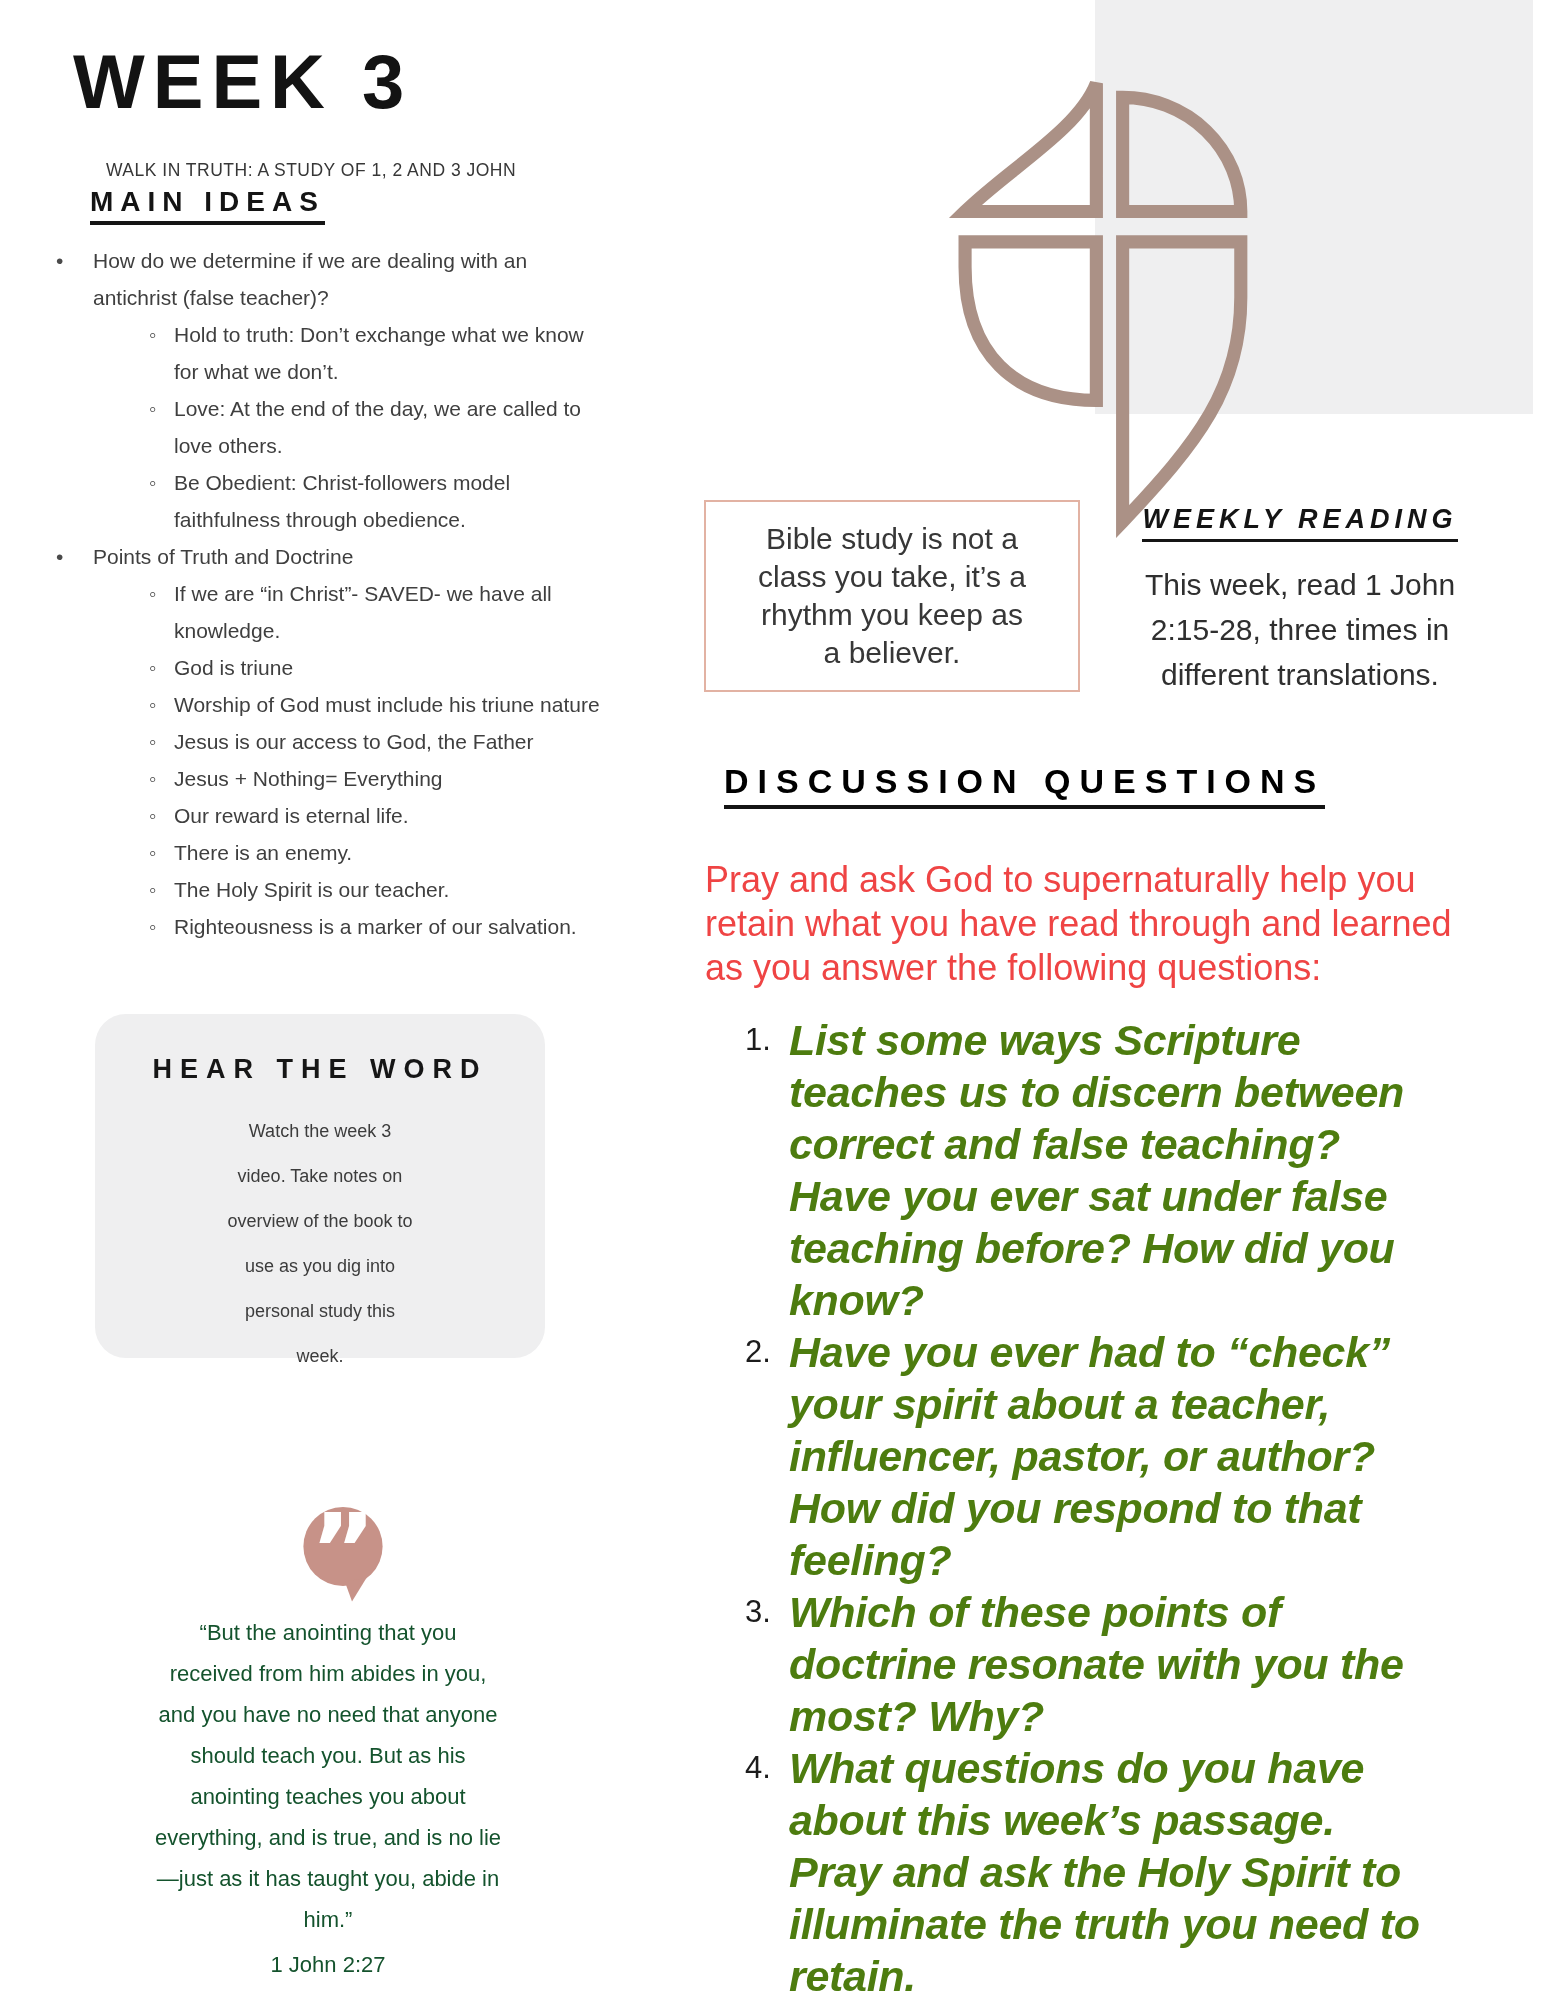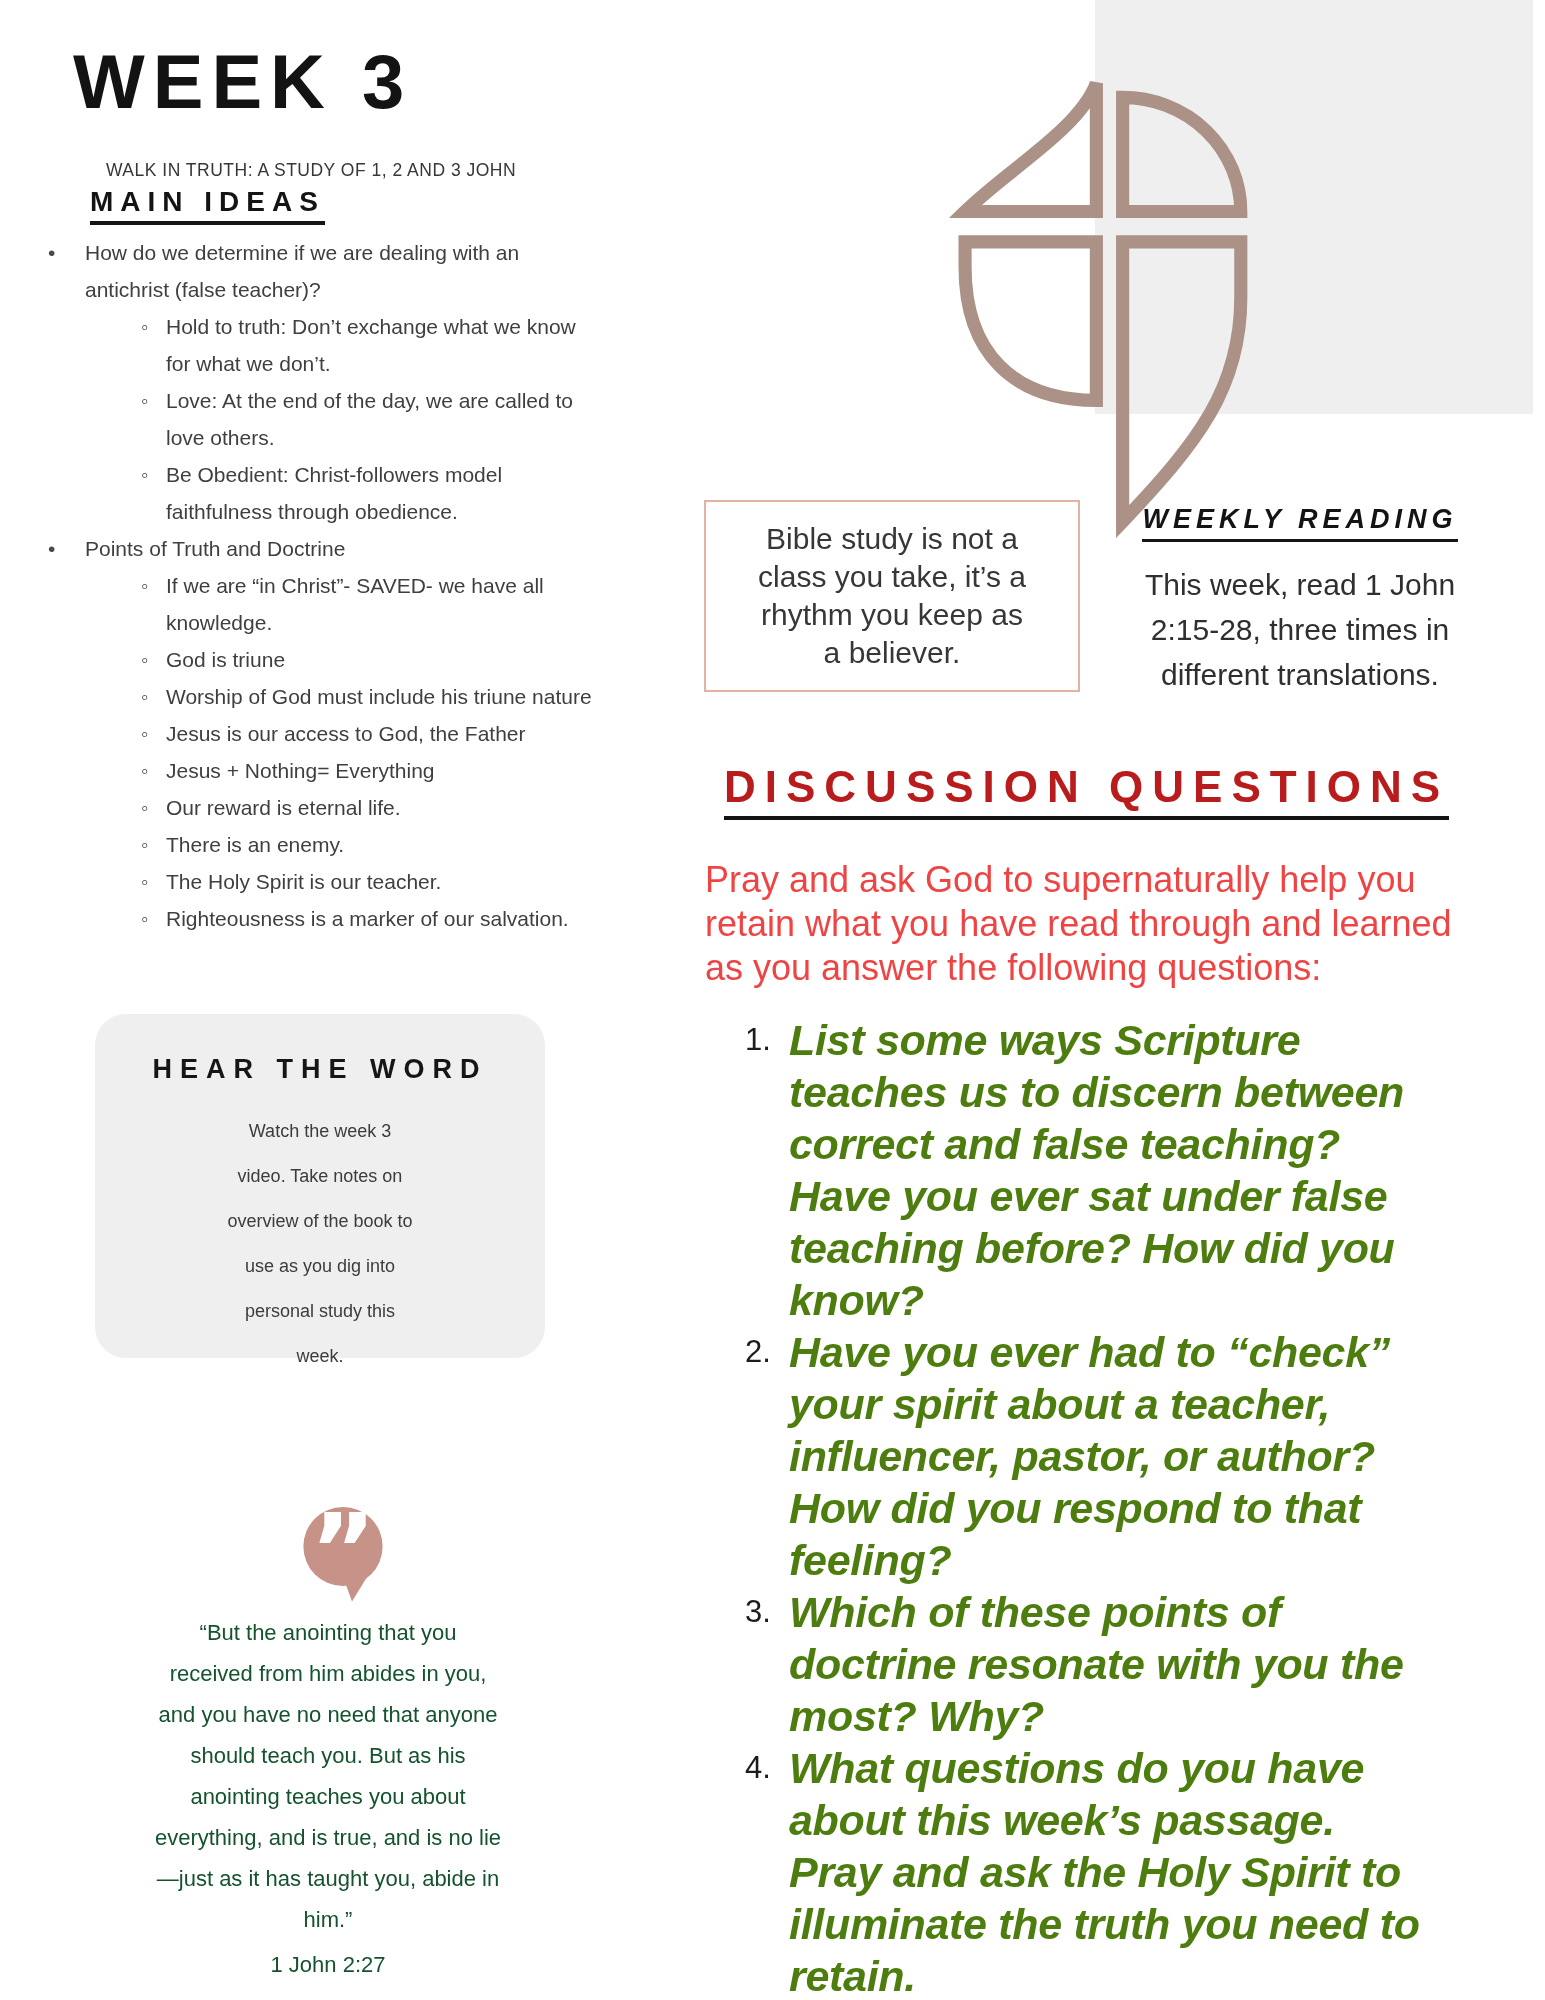--- a/index.html
+++ b/index.html
@@ -9,21 +9,21 @@
   }
   .abs { position:absolute; }
 
   
   .title { left:73px; top:44px; font-size:76px; font-weight:800; letter-spacing:8px;
            color:#131313; line-height:1; }
   .subtitle { left:106px; top:160px; font-size:17.5px; letter-spacing:.5px; color:#373737; }
   .main-heading { left:90px; top:186px; font-size:28px; font-weight:800; letter-spacing:7px;
                   color:#141414; border-bottom:4px solid #151515; padding-bottom:3px; }
 
-  ul.l1 { left:48px; top:234px; width:500px; margin:0; padding:0; list-style:none;
+  ul.l1 { left:48px; top:234px; width:500px; margin:8px; padding:0; list-style:none;
           font-size:21px; line-height:37px; color:#3f3f3f; }
   ul.l1 > li { position:relative; padding-left:37px; width:450px; }
   ul.l1 > li::before { content:"•"; position:absolute; left:0; top:0; color:#4a4a4a; }
   ul.l2 { margin:0 0 0 58px; padding:0; list-style:none; }
   ul.l2 > li { position:relative; padding-left:23px; width:436px; }
   ul.l2 > li::before { content:"◦"; position:absolute; left:-2px; top:0; color:#4a4a4a; }
 
   .gray-panel { left:95px; top:1014px; width:450px; height:344px; background:#efeff0;
                 text-align:center;border-radius:31px; }
   .hear-heading { margin-top:40px; font-size:27px; font-weight:800; letter-spacing:8px;
@@ -45,22 +45,22 @@
   .callout { left:704px; top:500px; width:372px; height:188px; border:2px solid #e2b2a3;
              display:flex; align-items:center; justify-content:center; text-align:center;
              font-size:30px; line-height:38px; color:#373737; }
   .weekly-heading { left:1090px; top:504px; width:420px; text-align:center; }
   .weekly-heading span { display:inline-block; font-size:27px; font-weight:800;
              letter-spacing:5px; color:#141414; border-bottom:3px solid #151515;
              padding-bottom:4px;font-style:italic; }
   .weekly-text { left:1080px; top:562px; width:440px; text-align:center; font-size:30px;
                  line-height:45px; color:#2f2f2f; }
 
-  .disc-heading { left:724px; top:762px; font-size:44px; font-weight:800; letter-spacing:9px;
-                  color:#b91c1c; border-bottom:4px solid #141414; padding-bottom:4px; }
+  .disc-heading { left:724px; top:762px; font-size:34px; font-weight:800; letter-spacing:9px;
+                  color:#000000; border-bottom:4px solid #141414; padding-bottom:4px; }
   .disc-intro { left:705px; top:858px; width:780px; font-size:36px; line-height:44px;
                 color:#ef4444; }
   ol.questions { left:745px; top:1014px; margin:0; padding:0; list-style:none; }
   ol.questions li { display:flex; align-items:flex-start; }
   ol.questions .num { flex:0 0 44px; font-size:31px; font-weight:400; line-height:52px;
                       color:#1c1c1c; }
   ol.questions .qt { width:645px; font-size:43px; font-weight:bold; line-height:52px;
                      letter-spacing:-0.3px; color:#4d7c0f;font-style:italic; }
 </style>
 </head>

